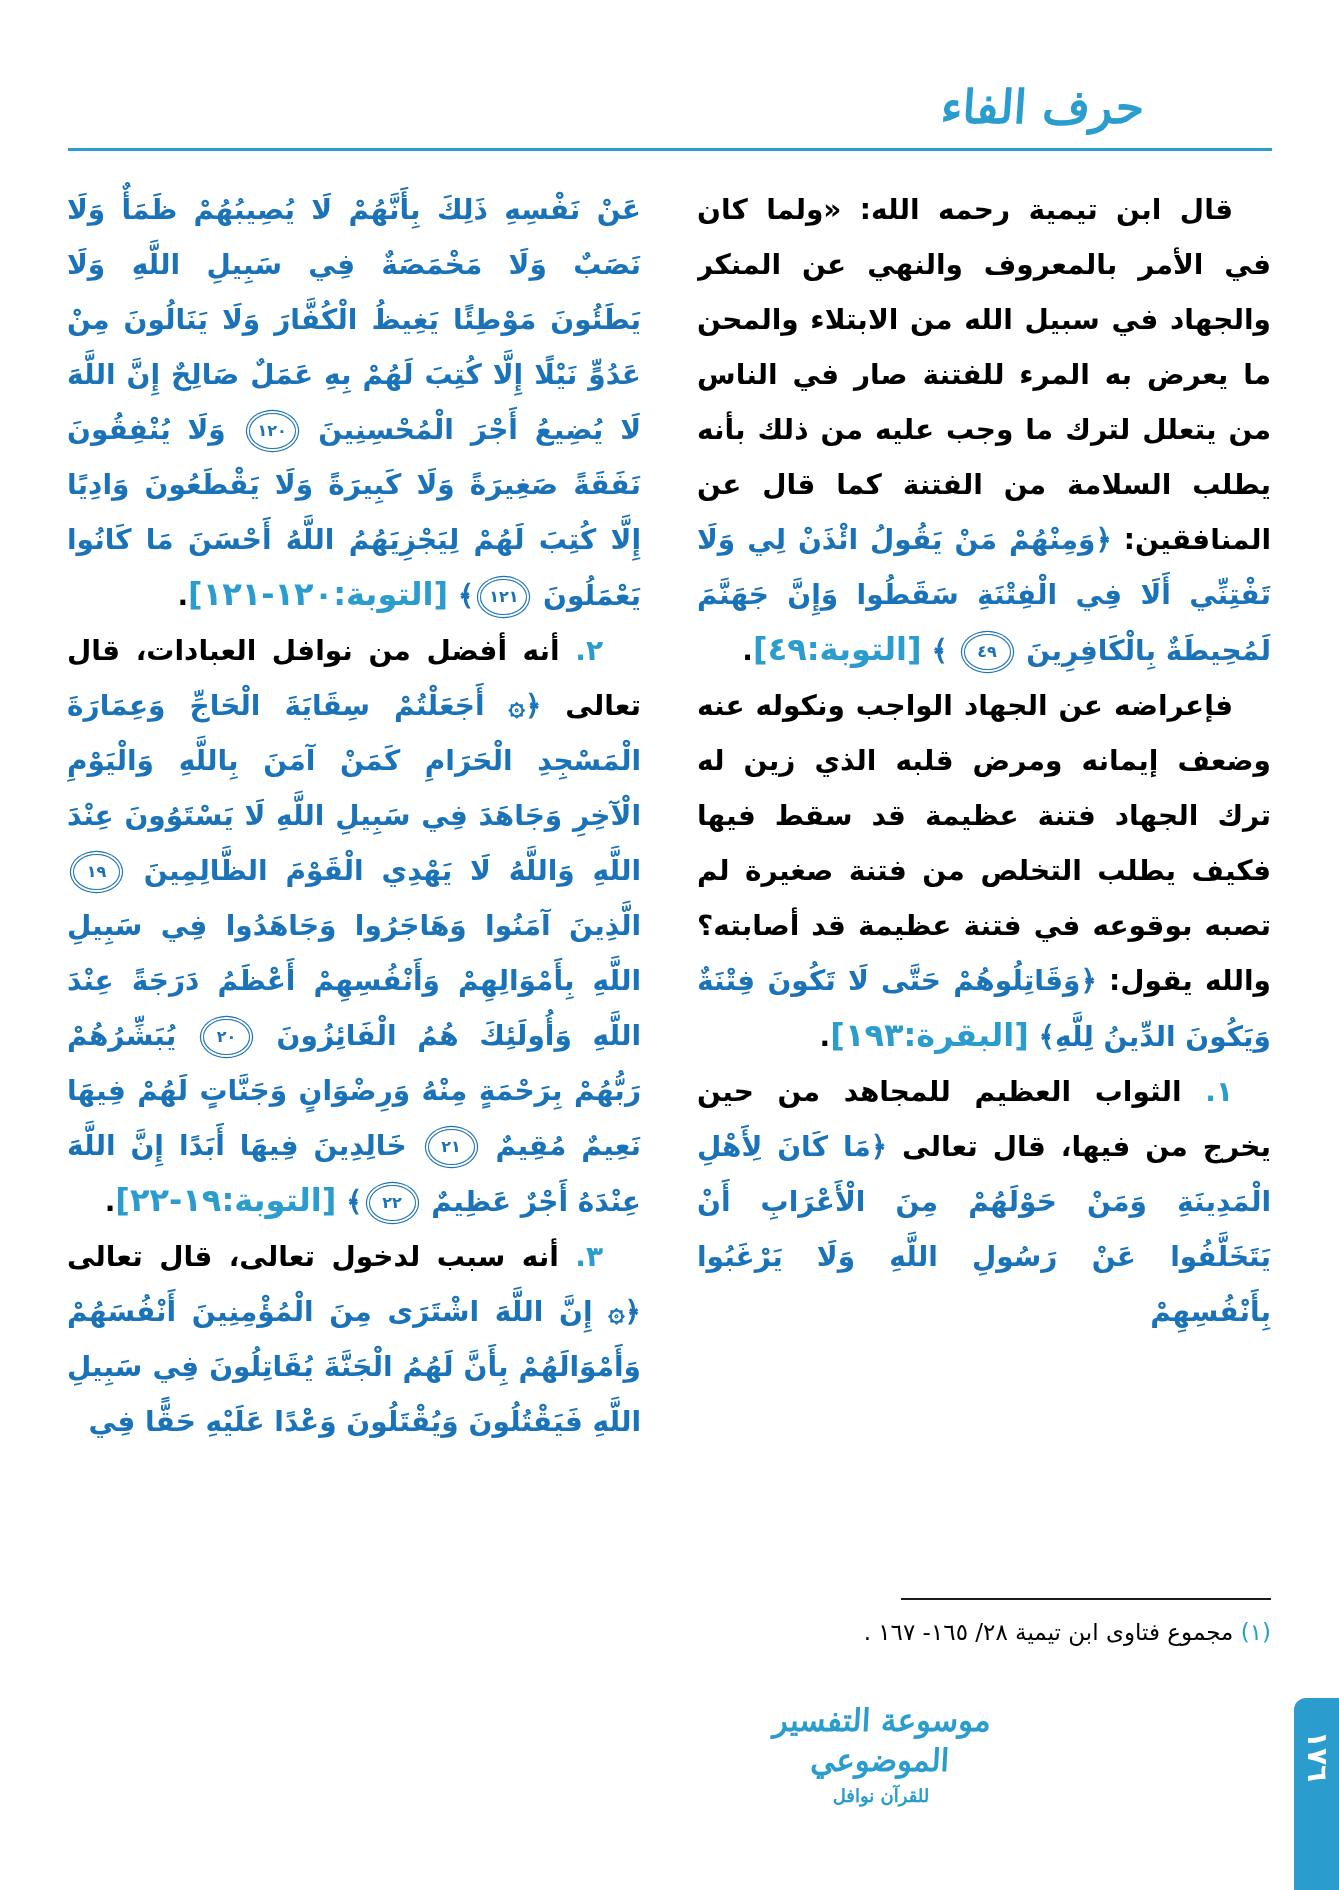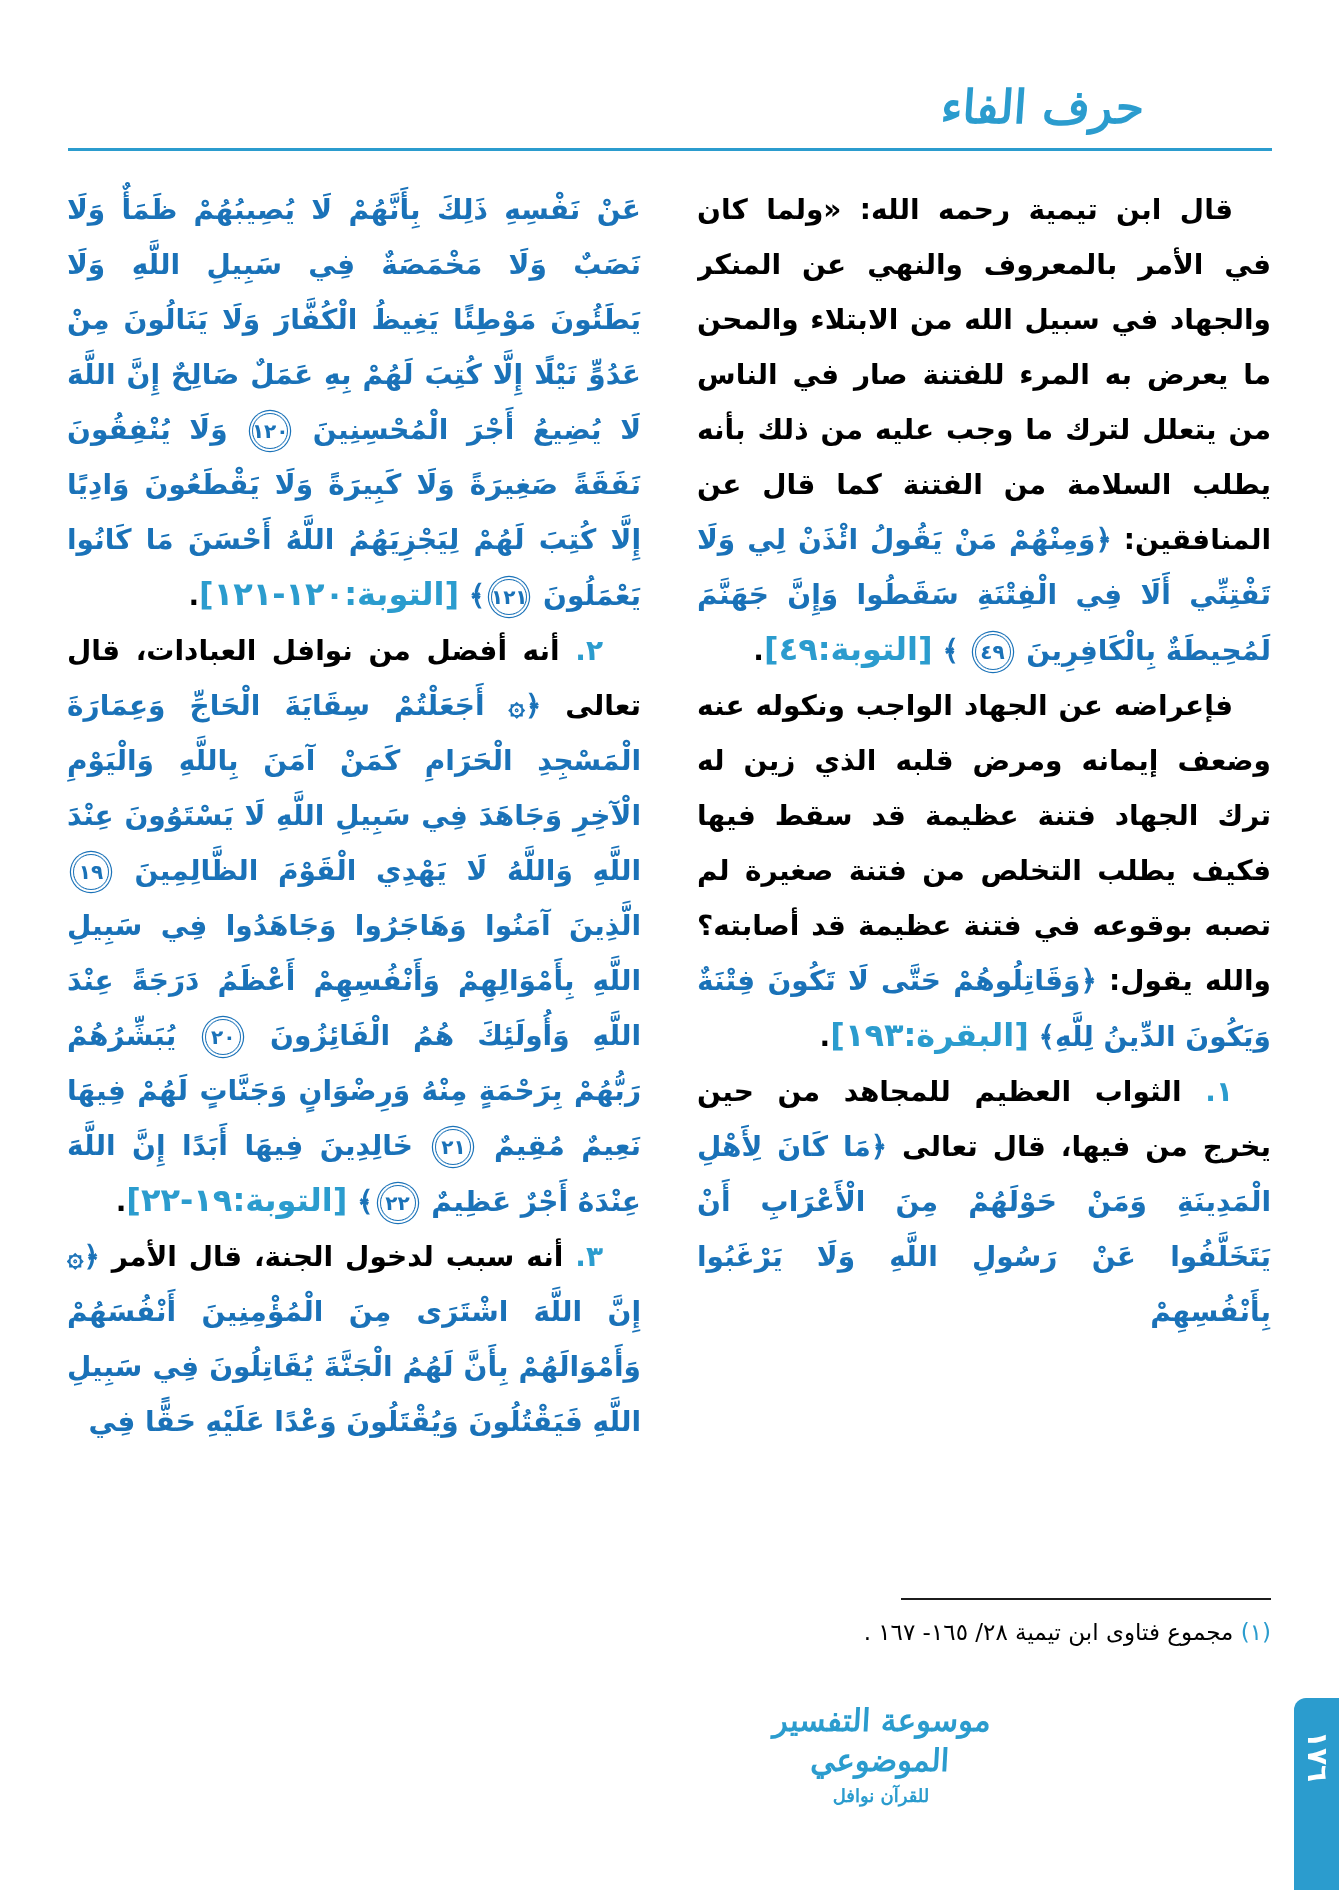--- a/index.html
+++ b/index.html
@@ -46,24 +46,24 @@
     text-indent:38px;
   }
   .para.no-indent{text-indent:0;}
   .seg{white-space:normal;}
   .seg-quran{color:var(--quran);}
   .seg-ref{color:var(--accent);font-size:32px;}
   .seg-num{color:var(--accent);}
   .seg-fn{color:var(--accent);font-size:18px;vertical-align:super;font-weight:700;}
   .seg-ayah{
     display:inline-flex;align-items:center;justify-content:center;
-    width:36px;height:36px;border-radius:50%;
+    width:47px;height:36px;border-radius:50%;
     border:1.5px solid var(--quran);
     box-shadow:0 0 0 2px #ffffff,0 0 0 3.2px var(--quran);
-    color:var(--quran);font-size:20px;font-weight:700;
+    color:var(--quran);font-size:16px;font-weight:700;
     vertical-align:middle;margin:0 6px;line-height:1;
     text-indent:0;
   }
 
   
   .footnote-area{
     position:absolute;top:1598px;right:68px;width:574px;
   }
   .footnote-rule{width:370px;height:2px;background:#1c1c1c;margin-bottom:12px;}
   .footnote{
@@ -109,21 +109,21 @@
 
   <main class="columns">
     <section class="col col-right" id="col-right">
         <p class="para"><span class="seg seg-text">قال ابن تيمية رحمه الله: «ولما كان في الأمر بالمعروف والنهي عن المنكر والجهاد في سبيل الله من الابتلاء والمحن ما يعرض به المرء للفتنة صار في الناس من يتعلل لترك ما وجب عليه من ذلك بأنه يطلب السلامة من الفتنة كما قال عن المنافقين: </span><span class="seg seg-quran">﴿وَمِنْهُمْ مَنْ يَقُولُ ائْذَنْ لِي وَلَا تَفْتِنِّي أَلَا فِي الْفِتْنَةِ سَقَطُوا وَإِنَّ جَهَنَّمَ لَمُحِيطَةٌ بِالْكَافِرِينَ </span><span class="seg seg-ayah">٤٩</span><span class="seg seg-quran"> ﴾ </span><span class="seg seg-ref">[التوبة:٤٩]</span><span class="seg seg-text">.</span></p>
         <p class="para"><span class="seg seg-text">فإعراضه عن الجهاد الواجب ونكوله عنه وضعف إيمانه ومرض قلبه الذي زين له ترك الجهاد فتنة عظيمة قد سقط فيها فكيف يطلب التخلص من فتنة صغيرة لم تصبه بوقوعه في فتنة عظيمة قد أصابته؟ والله يقول: </span><span class="seg seg-quran">﴿وَقَاتِلُوهُمْ حَتَّى لَا تَكُونَ فِتْنَةٌ وَيَكُونَ الدِّينُ لِلَّهِ﴾ </span><span class="seg seg-ref">[البقرة:١٩٣]</span><span class="seg seg-text">.</span></p>
         <p class="para"><span class="seg seg-num">١. </span><span class="seg seg-text">الثواب العظيم للمجاهد من حين يخرج من فيها، قال تعالى </span><span class="seg seg-quran">﴿مَا كَانَ لِأَهْلِ الْمَدِينَةِ وَمَنْ حَوْلَهُمْ مِنَ الْأَعْرَابِ أَنْ يَتَخَلَّفُوا عَنْ رَسُولِ اللَّهِ وَلَا يَرْغَبُوا بِأَنْفُسِهِمْ</span></p>
       </section>
     <section class="col col-left" id="col-left">
         <p class="para no-indent"><span class="seg seg-quran">عَنْ نَفْسِهِ ذَلِكَ بِأَنَّهُمْ لَا يُصِيبُهُمْ ظَمَأٌ وَلَا نَصَبٌ وَلَا مَخْمَصَةٌ فِي سَبِيلِ اللَّهِ وَلَا يَطَئُونَ مَوْطِئًا يَغِيظُ الْكُفَّارَ وَلَا يَنَالُونَ مِنْ عَدُوٍّ نَيْلًا إِلَّا كُتِبَ لَهُمْ بِهِ عَمَلٌ صَالِحٌ إِنَّ اللَّهَ لَا يُضِيعُ أَجْرَ الْمُحْسِنِينَ </span><span class="seg seg-ayah">١٢٠</span><span class="seg seg-quran"> وَلَا يُنْفِقُونَ نَفَقَةً صَغِيرَةً وَلَا كَبِيرَةً وَلَا يَقْطَعُونَ وَادِيًا إِلَّا كُتِبَ لَهُمْ لِيَجْزِيَهُمُ اللَّهُ أَحْسَنَ مَا كَانُوا يَعْمَلُونَ </span><span class="seg seg-ayah">١٢١</span><span class="seg seg-quran">﴾ </span><span class="seg seg-ref">[التوبة:١٢٠-١٢١]</span><span class="seg seg-text">.</span></p>
         <p class="para"><span class="seg seg-num">٢. </span><span class="seg seg-text">أنه أفضل من نوافل العبادات، قال تعالى </span><span class="seg seg-quran">﴿۞ أَجَعَلْتُمْ سِقَايَةَ الْحَاجِّ وَعِمَارَةَ الْمَسْجِدِ الْحَرَامِ كَمَنْ آمَنَ بِاللَّهِ وَالْيَوْمِ الْآخِرِ وَجَاهَدَ فِي سَبِيلِ اللَّهِ لَا يَسْتَوُونَ عِنْدَ اللَّهِ وَاللَّهُ لَا يَهْدِي الْقَوْمَ الظَّالِمِينَ </span><span class="seg seg-ayah">١٩</span><span class="seg seg-quran"> الَّذِينَ آمَنُوا وَهَاجَرُوا وَجَاهَدُوا فِي سَبِيلِ اللَّهِ بِأَمْوَالِهِمْ وَأَنْفُسِهِمْ أَعْظَمُ دَرَجَةً عِنْدَ اللَّهِ وَأُولَئِكَ هُمُ الْفَائِزُونَ </span><span class="seg seg-ayah">٢٠</span><span class="seg seg-quran"> يُبَشِّرُهُمْ رَبُّهُمْ بِرَحْمَةٍ مِنْهُ وَرِضْوَانٍ وَجَنَّاتٍ لَهُمْ فِيهَا نَعِيمٌ مُقِيمٌ </span><span class="seg seg-ayah">٢١</span><span class="seg seg-quran"> خَالِدِينَ فِيهَا أَبَدًا إِنَّ اللَّهَ عِنْدَهُ أَجْرٌ عَظِيمٌ </span><span class="seg seg-ayah">٢٢</span><span class="seg seg-quran">﴾ </span><span class="seg seg-ref">[التوبة:١٩-٢٢]</span><span class="seg seg-text">.</span></p>
-        <p class="para"><span class="seg seg-num">٣. </span><span class="seg seg-text">أنه سبب لدخول الجنة، قال الأمر </span><span class="seg seg-quran">﴿۞ إِنَّ اللَّهَ اشْتَرَى مِنَ الْمُؤْمِنِينَ أَنْفُسَهُمْ وَأَمْوَالَهُمْ بِأَنَّ لَهُمُ الْجَنَّةَ يُقَاتِلُونَ فِي سَبِيلِ اللَّهِ فَيَقْتُلُونَ وَيُقْتَلُونَ وَعْدًا عَلَيْهِ حَقًّا فِي</span></p>
+        <p class="para"><span class="seg seg-num">٣. </span><span class="seg seg-text">أنه سبب لدخول تعالى، قال تعالى </span><span class="seg seg-quran">﴿۞ إِنَّ اللَّهَ اشْتَرَى مِنَ الْمُؤْمِنِينَ أَنْفُسَهُمْ وَأَمْوَالَهُمْ بِأَنَّ لَهُمُ الْجَنَّةَ يُقَاتِلُونَ فِي سَبِيلِ اللَّهِ فَيَقْتُلُونَ وَيُقْتَلُونَ وَعْدًا عَلَيْهِ حَقًّا فِي</span></p>
       </section>
   </main>
 
   <div class="footnote-area">
     <div class="footnote-rule"></div>
     <p class="footnote"><span class="seg-fn-inline">(١)</span> <span>مجموع فتاوى ابن تيمية ٢٨/ ١٦٥- ١٦٧ .</span></p>
   </div>
 
   <div class="emblem">
     <div class="emblem-title">موسوعة التفسير الموضوعي</div>

